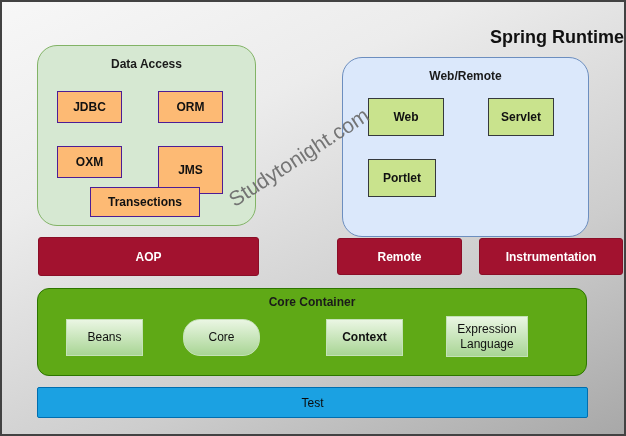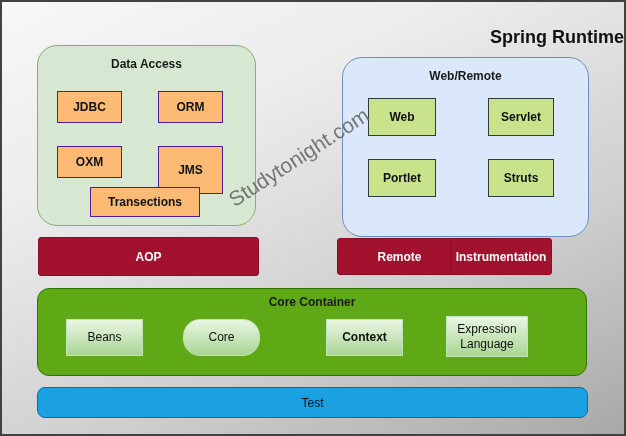--- a/index.html
+++ b/index.html
@@ -55,41 +55,41 @@
   
   .redbox {
     position: absolute;
     background: #a2122f; border: 1px solid #8a0e27; border-radius: 3px;
     display: flex; align-items: center; justify-content: center;
     font-size: 12px; font-weight: bold; color: #ffffff;
     text-align: center;
   }
   #box-aop            { left: 36px;  top: 235px; width: 221px; height: 39px; }
   #box-aspects        { left: 335px; top: 236px; width: 125px; height: 37px; }
-  #box-instrumentation{ left: 448px; top: 236px; width: 102px; height: 37px; }
+  #box-instrumentation{ left: 477px; top: 236px; width: 144px; height: 37px; }
 
   
   #core-container {
     position: absolute; left: 35px; top: 286px; width: 550px; height: 88px;
     background: #5fa916; border: 1px solid #2d7600; border-radius: 12px;
   }
   #core-container .group-label { top: 6px; }
   .core-box {
     position: absolute;
     background: linear-gradient(#eaf6e3, #a9d595);
     border: 1px solid #c4e2b6;
     display: flex; align-items: center; justify-content: center;
     font-size: 12px; font-weight: normal; color: #111;
     text-align: center; line-height: 1.25;
   }
 
   
   #box-test {
     position: absolute; left: 35px; top: 385px; width: 551px; height: 31px;
-    background: #1ba1e2; border: 1px solid #006eaf; border-radius: 8px;
+    background: #1ba1e2; border: 1px solid #006eaf; border-radius: 2px;
     display: flex; align-items: center; justify-content: center;
     font-size: 12px; color: #0b0b0b;
   }
 
   
   .watermark {
     position: absolute; left: 192px; top: 143px; width: 212px; height: 28px;
     transform: rotate(-33deg);
     font-size: 21px; color: #6b6b6b; opacity: 0.92;
     text-align: center; white-space: nowrap;
@@ -107,24 +107,23 @@
     <div class="group-label">Data Access</div>
     <div class="module-yellow" style="left:19px; top:45px; width:65px; height:32px;">JDBC</div>
     <div class="module-yellow" style="left:120px; top:45px; width:65px; height:32px;">ORM</div>
     <div class="module-yellow" style="left:19px; top:100px; width:65px; height:32px;">OXM</div>
     <div class="module-yellow" style="left:120px; top:100px; width:65px; height:48px;">JMS</div>
     <div class="module-yellow" style="left:52px; top:141px; width:110px; height:30px;">Transections</div>
   </div>
 
   <div class="group" id="group-web-remote">
     <div class="group-label">Web/Remote</div>
-    <div class="module-green" style="left:25px; top:40px; width:68px; height:38px;">Web</div>
+    <div class="module-green" style="left:25px; top:40px; width:76px; height:38px;">Web</div>
     <div class="module-green" style="left:25px; top:101px; width:68px; height:38px;">Portlet</div>
     <div class="module-green" style="left:145px; top:40px; width:66px; height:38px;">Servlet</div>
-    <div class="module-green" style="left:145px; top:101px; width:66px; height:38px;">Struts</div>
   </div>
 
   <div class="watermark">Studytonight.com</div>
 
   <div class="redbox" id="box-aop">AOP</div>
   <div class="redbox" id="box-aspects">Remote</div>
   <div class="redbox" id="box-instrumentation">Instrumentation</div>
 
   <div id="core-container">
     <div class="group-label">Core Container</div>

